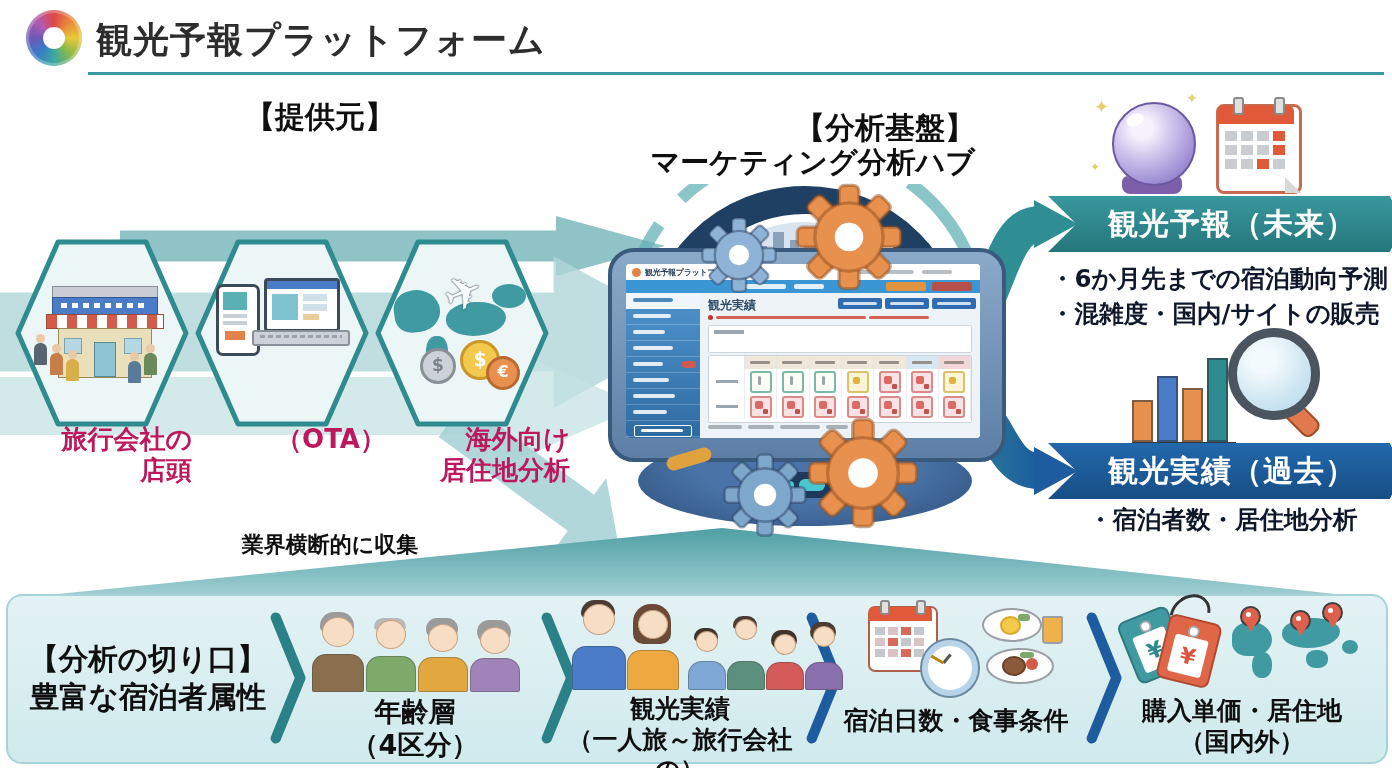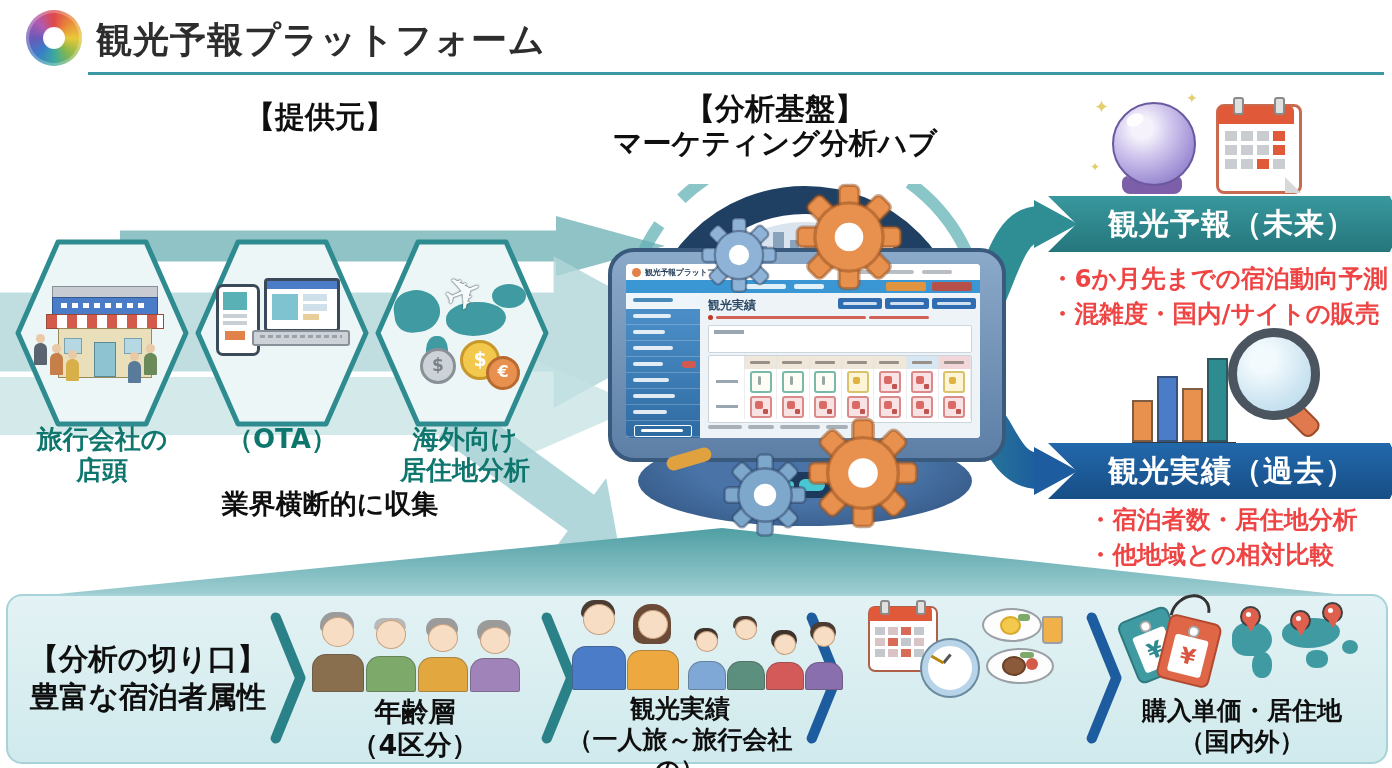--- a/index.html
+++ b/index.html
@@ -15,40 +15,40 @@
         background:radial-gradient(circle,#ffffff 0 55%,#ffffffcc 100%);}
   .app-title{left:96px;top:16px;font-size:36px;font-weight:600;color:#2d2d2d;letter-spacing:1px;z-index:3;}
   .header-rule{left:88px;top:72px;width:1296px;height:3px;background:#3d98a6;z-index:3;}
 
   
   .h-block{z-index:4;text-align:center;font-weight:800;color:#0f0f0f;line-height:1.15;}
   .src-h{left:95px;top:100px;width:450px;}
   .src-h .l1{font-size:30px;}
   .src-h .l2{font-size:34px;letter-spacing:.5px;}
   .src-h .l3{font-size:27px;}
-  .hub-h{left:575px;top:92px;width:400px;}
+  .hub-h{left:575px;top:111px;width:400px;text-align:right;}
   .hub-h .l1{font-size:30px;}
   .hub-h .l2{font-size:29px;}
 
   
   .flow-arrow{clip-path:polygon(0 24%,80% 24%,80% 0,100% 50%,80% 100%,80% 76%,0 76%);z-index:1;}
   .arrowA{left:120px;top:216px;width:545px;height:60px;background:#8fc3c6;}
   .arrowB{left:0;top:256px;width:692px;height:152px;background:rgba(176,214,216,.8);}
   .arrowC{left:0;top:350px;width:640px;height:112px;background:rgba(196,226,227,.75);}
   .diag-arrow{left:432px;top:436px;width:205px;height:86px;background:rgba(169,211,214,.9);
       clip-path:polygon(0 24%,78% 24%,78% 0,100% 50%,78% 100%,78% 76%,0 76%);
       transform:rotate(36deg);z-index:1;}
 
   
   .hex{width:176px;height:190px;z-index:2;}
   .hex svg{display:block;}
   .hex-content{position:absolute;left:18px;top:22px;width:140px;height:146px;}
-  .hex-label{z-index:3;text-align:center;font-weight:800;font-size:26px;line-height:1.18;color:#0f766e;}
+  .hex-label{z-index:3;text-align:right;font-weight:800;font-size:26px;line-height:1.18;color:#be185d;}
   .src-note{left:105px;top:486px;width:450px;text-align:center;font-weight:800;color:#0f0f0f;z-index:3;}
-  .src-note .n1{font-size:27px;}
+  .src-note .n1{font-size:22px;margin-top:44px;}
   .src-note .n2{font-size:26px;}
 
   
   .shop-roof{left:20px;top:26px;width:104px;height:10px;background:#c8ccd2;border:1px solid #8a9098;}
   .shop-sign{left:20px;top:37px;width:104px;height:16px;background:#4a7cc7;border:1px solid #31588f;}
   .shop-sign i{display:block;margin:5px 8px;height:5px;background:repeating-linear-gradient(90deg,#fff 0 6px,transparent 6px 11px);}
   .shop-awning{left:14px;top:54px;width:116px;height:13px;background:repeating-linear-gradient(90deg,#d45a4a 0 10px,#ffffff 10px 20px);border:1px solid #9a4a3a;}
   .shop-body{left:26px;top:68px;width:92px;height:48px;background:#e9dfba;border:1px solid #9a8a5a;}
   .shop-door{left:62px;top:82px;width:20px;height:33px;background:#8ec4d2;border:1px solid #5a8a98;}
   .shop-win{width:16px;height:14px;background:#b6d8e2;border:1px solid #7aa3b0;top:78px;}
@@ -140,21 +140,21 @@
   .mini.busy::before{content:"";position:absolute;right:2px;bottom:2px;width:5px;height:5px;background:#c25450;border-radius:1px;}
   .t-foot{position:absolute;left:8px;top:132px;display:flex;gap:6px;}
   .t-foot i{height:4px;background:#a8b0b8;border-radius:2px;}
 
   
   .banner{height:56px;display:flex;align-items:center;justify-content:center;z-index:6;
           color:#ffffff;font-size:30px;font-weight:800;letter-spacing:1px;
           clip-path:polygon(0 0,96% 0,100% 50%,96% 100%,0 100%,8% 50%);padding-left:12px;}
   .banner.teal{left:1048px;top:196px;width:344px;background:linear-gradient(180deg,#38989d,#25767c);}
   .banner.blue{left:1048px;top:443px;width:344px;background:linear-gradient(180deg,#2268ab,#174e86);}
-  .bullets{z-index:4;font-weight:800;color:#ef4444;font-size:24.5px;line-height:1.42;}
+  .bullets{z-index:4;font-weight:800;color:#0f172a;font-size:24.5px;line-height:1.42;}
   .bullets.f{left:1050px;top:262px;width:342px;}
   .bullets.r{left:1088px;top:503px;width:300px;}
 
   .ball{left:1112px;top:102px;width:80px;height:80px;border-radius:50%;z-index:3;
         background:radial-gradient(circle at 35% 30%,#f5f2fb 0 14%,#cdc2ec 40%,#9f8fd4 72%,#7e6ab8);
         border:2px solid #6a58a0;}
   .ball::after{content:"";position:absolute;left:12px;top:10px;width:18px;height:12px;border-radius:50%;
         background:rgba(255,255,255,.9);transform:rotate(-25deg);}
   .ball-base{left:1122px;top:176px;width:60px;height:18px;border-radius:6px 6px 8px 8px;background:#7c5fa8;z-index:2;}
   .ball-base::before{content:"";position:absolute;left:4px;top:-5px;width:52px;height:10px;border-radius:50%;background:#9379bd;}
@@ -609,21 +609,20 @@
     <b style="left:25px;height:62px;background:#4A7CC7;"></b>
     <b style="left:50px;height:50px;background:#E8914E;"></b>
     <b style="left:75px;height:80px;background:#2E8B8F;"></b>
     <span class="base"></span>
   </div>
   <div class="abs mag-handle"></div>
   <div class="abs mag"></div>
   <div class="abs banner blue">観光実績（過去）</div>
   <div class="abs bullets r">
     <div>・宿泊者数・居住地分析</div>
-    <div>・他地域との相対比較</div>
   </div>
 
   <div class="abs funnel"></div>
   <div class="abs band"></div>
 
   <div class="abs band-heading">
     <div>【分析の切り口】</div>
     <div>豊富な宿泊者属性</div>
   </div>
 
@@ -730,20 +729,23 @@
   <div class="abs plate" style="left:982px;top:608px;width:56px;height:30px;">
     <span class="food" style="left:16px;top:6px;width:17px;height:15px;background:#F2C94C;border:2px solid #d8a82a;"></span>
     <span class="food" style="left:34px;top:4px;width:12px;height:7px;background:#7DAA6A;border-radius:3px;"></span>
   </div>
   <div class="abs glass"></div>
   <div class="abs plate" style="left:986px;top:648px;width:64px;height:32px;">
     <span class="food" style="left:14px;top:6px;width:20px;height:16px;background:#8A5A3A;border:2px solid #6a4026;"></span>
     <span class="food" style="left:38px;top:8px;width:12px;height:12px;background:#D45A4A;"></span>
     <span class="food" style="left:32px;top:2px;width:14px;height:6px;background:#7DAA6A;border-radius:3px;"></span>
   </div>
+  <div class="abs seg-label" style="left:826px;top:706px;width:260px;font-size:25px;">
+    <div>宿泊日数・食事条件</div>
+  </div>
 
   <div class="abs tag-string"></div>
   <div class="abs tag teal">
     <span class="hole"></span>
       <span class="inner">¥</span>
   </div>
   <div class="abs tag red">
     <span class="hole"></span>
       <span class="inner">¥</span>
   </div>

